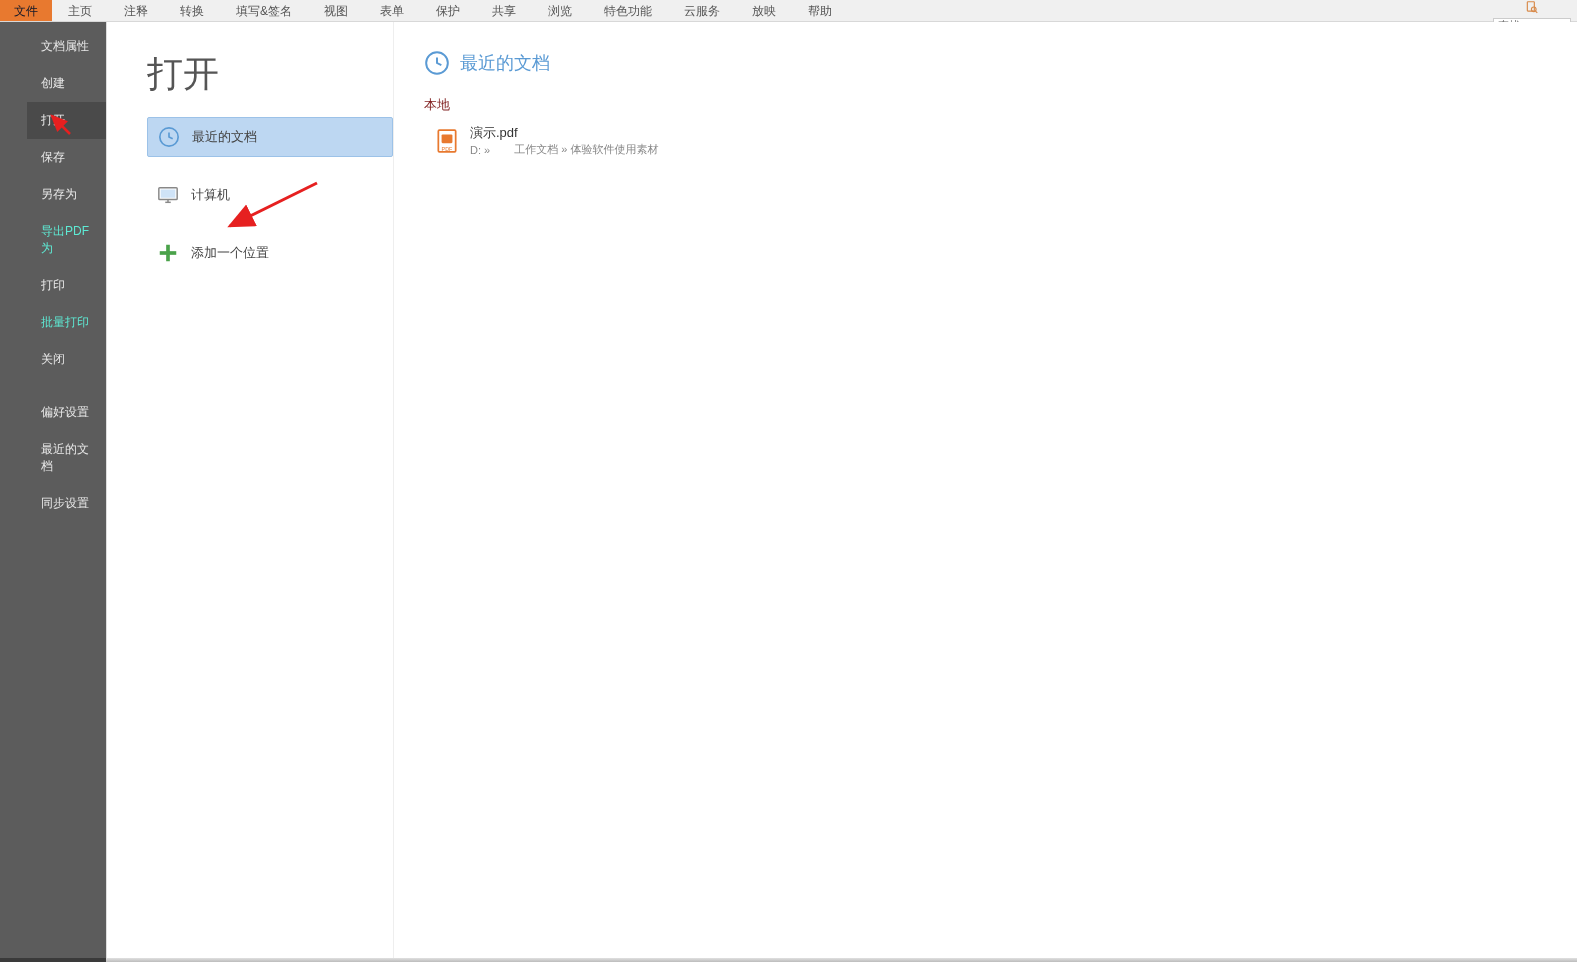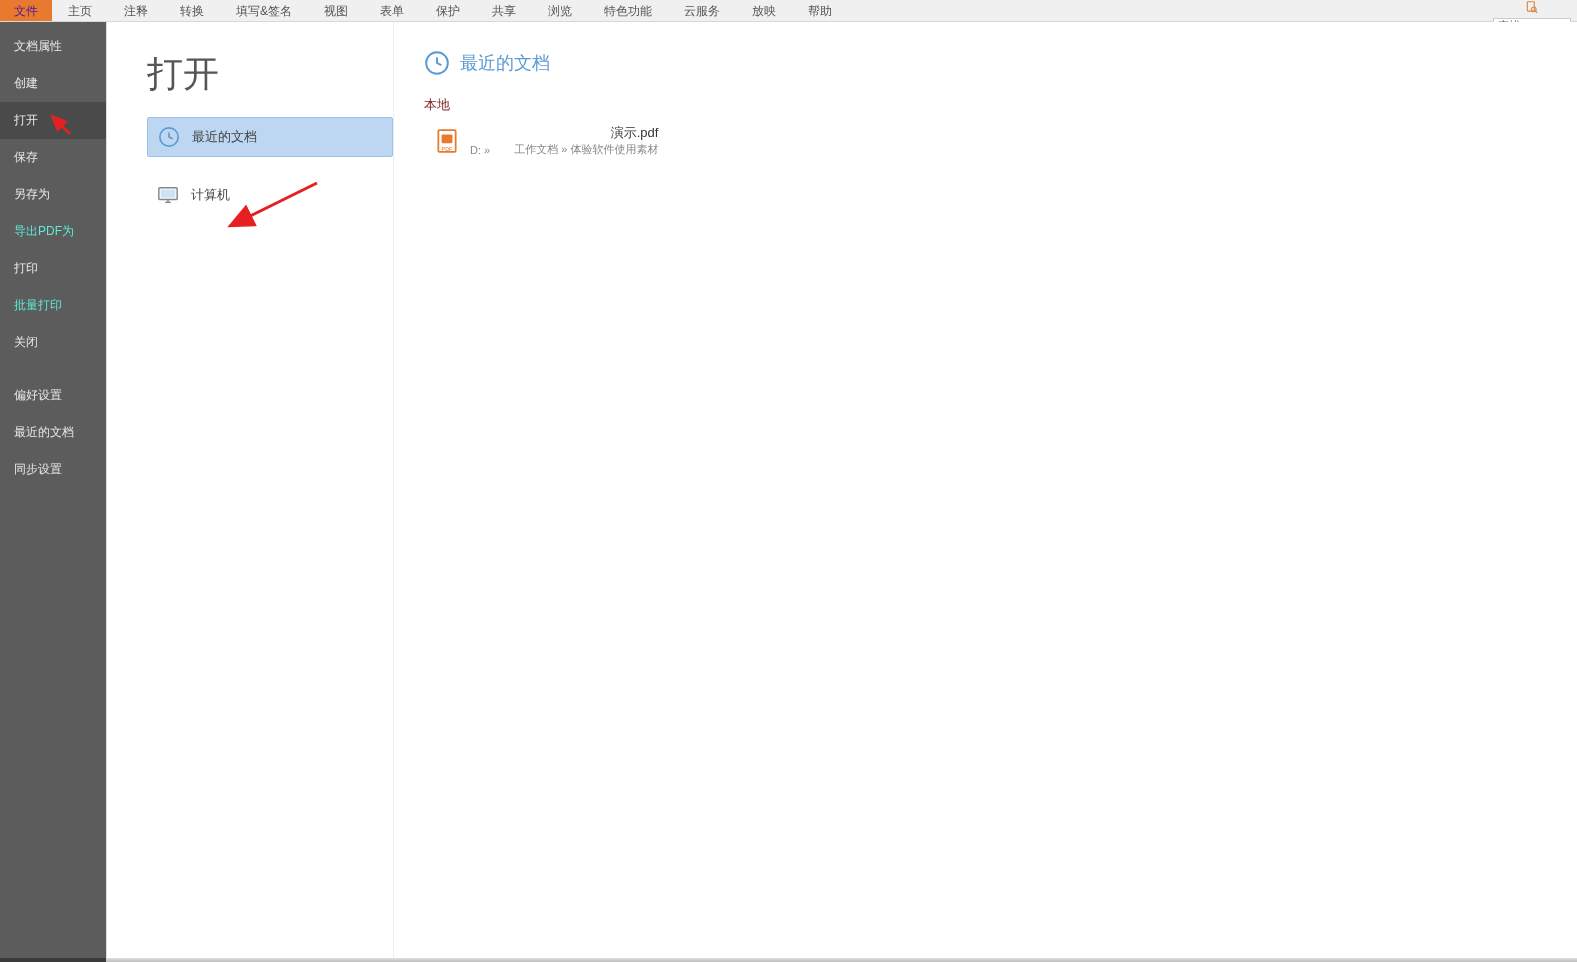--- a/index.html
+++ b/index.html
@@ -1,49 +1,49 @@
 <!DOCTYPE html>
 <html><head>
 <meta charset="utf-8">
 <style>
   * { box-sizing: border-box; margin: 0; padding: 0; font-family: "Microsoft YaHei", sans-serif; }
   body { width: 1577px; height: 962px; background: #fff; overflow: hidden; }
 
   
   .menubar { display: flex; align-items: stretch; height: 22px; background: #f0f0f0; border-bottom: 1px solid #d8d8d8; font-size: 12px; color: #555; }
   .menubar .menu-item { padding: 0 16px; line-height: 22px; cursor: pointer; }
-  .menubar .menu-item.active { background: #e8792f; color: #4c1d95; padding: 0 14px; text-align: center; }
+  .menubar .menu-item.active { background: #e8792f; color: #0f172a; padding: 0 14px; text-align: center; }
   .menubar .spacer { flex: 1; }
   .search-wrap { display: flex; align-items: center; gap: 4px; padding-right: 6px; flex-direction: column; }
   .search-input { width: 78px; height: 18px; border: 1px solid #ccc; font-size: 11px; padding: 0 4px; color: #888; }
   .nav-btn { width: 18px; height: 18px; display: inline-flex; align-items: center; justify-content: center; color: #888; cursor: pointer; }
 
   
   .main { display: flex; height: calc(100% - 22px); }
   .sidebar { width: 106px; background: #5c5c5c; color: #e8e8e8; display: flex; flex-direction: column; padding-top: 6px; }
-  .sidebar .side-item { padding: 10px 14px; font-size: 12px; cursor: pointer; }
+  .sidebar .side-item { padding: 10px 14px; font-size: 12px; cursor: pointer; margin-left: 27px; }
   .sidebar .side-item.selected { background: #4a4a4a; }
   .sidebar .side-item.disabled { color: #5eead4; }
 
   
   .content { flex: 1; display: flex; background: #fff; border-left: 1px solid #ddd; }
   .col-left { width: 286px; padding: 28px 0 0 40px; display: flex; flex-direction: column; gap: 0; }
   .page-title { font-size: 36px; font-weight: 300; color: #555; margin-bottom: 18px; }
   .source-list { display: flex; flex-direction: column; gap: 10px; }
   .source-item { display: flex; align-items: center; gap: 12px; height: 40px; padding: 0 10px; cursor: pointer; border-radius: 2px; }
   .source-item.selected { background: #bdd7f2; border: 1px solid #9cc2e8; }
   .source-item .src-icon { width: 22px; height: 22px; display: inline-flex; align-items: center; justify-content: center; }
   .source-item .src-label { font-size: 13px; color: #444; }
 
   .col-right { flex: 1; padding: 28px 0 0 30px; border-left: 1px solid #eee; margin-left: 0; }
   .section-head { display: flex; align-items: center; gap: 10px; margin-bottom: 20px; }
   .section-head .sh-icon { width: 26px; height: 26px; }
   .section-head .sh-title { font-size: 18px; color: #5a9ad4; font-weight: 400; }
   .group-label { font-size: 13px; color: #7f1d1d; margin-bottom: 6px; }
-  .file-row { display: flex; align-items: center; gap: 10px; padding: 4px 0 4px 10px; cursor: pointer; text-align: right; }
+  .file-row { display: flex; align-items: center; gap: 10px; padding: 4px 0 4px 10px; cursor: pointer; }
   .file-row .pdf-icon { width: 26px; height: 26px; }
   .file-info { display: flex; flex-direction: column; }
   .file-name { font-size: 13px; color: #333; }
   .file-path { font-size: 11px; color: #888; display: flex; align-items: center; gap: 4px; }
   .blur { filter: blur(3px); background: #ccc; color: transparent; border-radius: 2px; padding: 0 8px; }
 
   
   .annot { position: absolute; pointer-events: none; }
   .arrow1 { top: 112px; left: 48px; }
   .arrow2 { top: 178px; left: 222px; }
@@ -145,20 +145,29 @@
           <div class="source-item" style="margin-top: 8px;">
             <span class="src-icon">
               <svg width="24" height="20" viewBox="0 0 24 20" fill="none" stroke="#888" stroke-width="1.6">
                 <rect x="2" y="2" width="20" height="13" rx="1"></rect>
                 <rect x="4" y="4" width="16" height="9" fill="#cfe3f7" stroke="none"></rect>
                 <line x1="9" y1="18" x2="15" y2="18"></line>
                 <line x1="12" y1="15" x2="12" y2="18"></line>
               </svg>
             </span>
             <span class="src-label">计算机</span>
+          </div>
+          <div class="source-item" style="margin-top: 8px;">
+            <span class="src-icon">
+              <svg width="22" height="22" viewBox="0 0 24 24">
+                <rect x="10" y="3" width="4" height="18" fill="#4aa24a"></rect>
+                <rect x="3" y="10" width="18" height="4" fill="#4aa24a"></rect>
+              </svg>
+            </span>
+            <span class="src-label">添加一个位置</span>
           </div>
         </div>
     </div>
     <div class="col-right">
       <div class="section-head">
         <span class="sh-icon">
           <svg width="26" height="26" viewBox="0 0 24 24" fill="none" stroke="#5a9ad4" stroke-width="1.8">
               <circle cx="12" cy="12" r="10"></circle>
               <path d="M12 7v5l4 2"></path>
             </svg>

